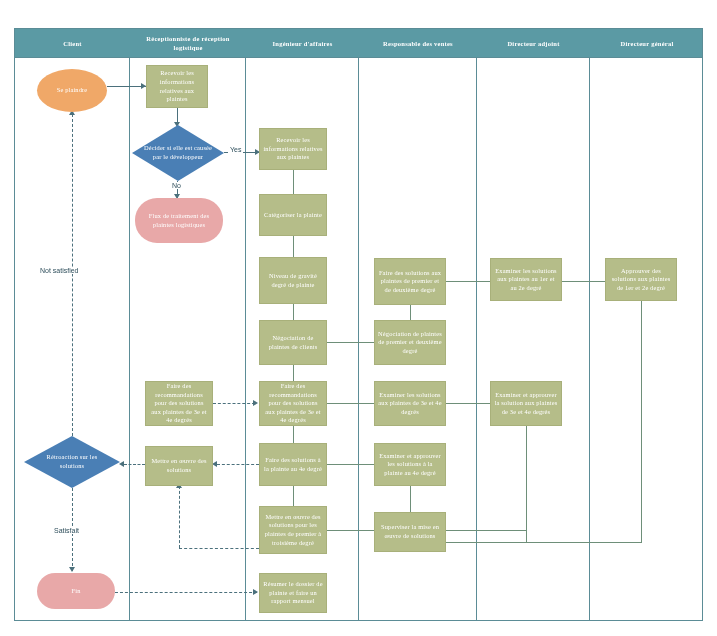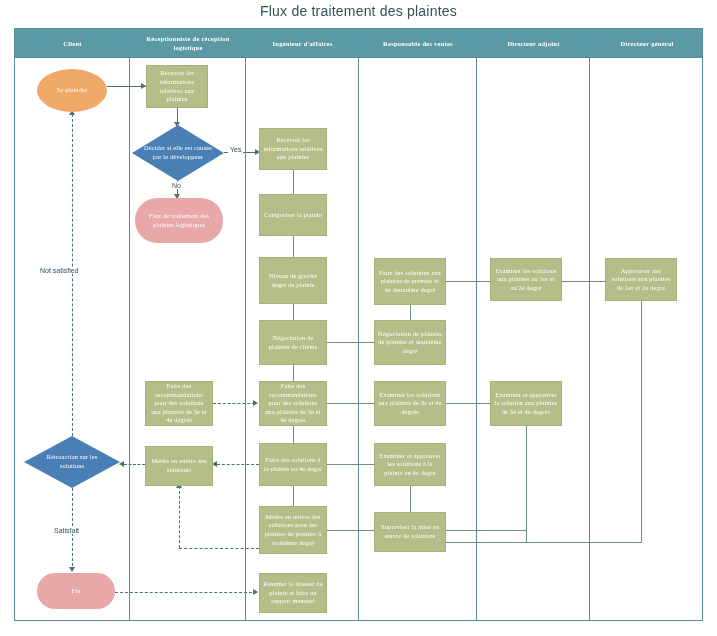--- a/index.html
+++ b/index.html
@@ -67,21 +67,20 @@
   .edge-label{
     position:absolute;font-size:7px;color:#2f4f5c;background:#ffffff;
     font-family:"Liberation Sans",sans-serif;padding:0 2px;white-space:nowrap;
   }
 </style>
 </head>
 <body>
 
 <div id="stage">
 
-  <div class="title">Flux de traitement des plaintes</div>
 
   <div class="lane-frame"></div>
 
   <div class="lane-head">
     <div class="lane-head-cell" style="left:0;width:115px;">Client</div>
     <div class="lane-head-cell" style="left:115px;width:116px;">Réceptionniste de réception logistique</div>
     <div class="lane-head-cell" style="left:231px;width:113px;">Ingénieur d'affaires</div>
     <div class="lane-head-cell" style="left:344px;width:118px;">Responsable des ventes</div>
     <div class="lane-head-cell" style="left:462px;width:113px;">Directeur adjoint</div>
     <div class="lane-head-cell" style="left:575px;width:114px;">Directeur général</div>

